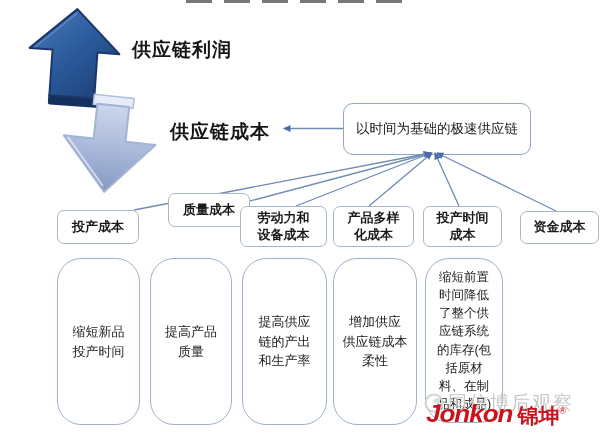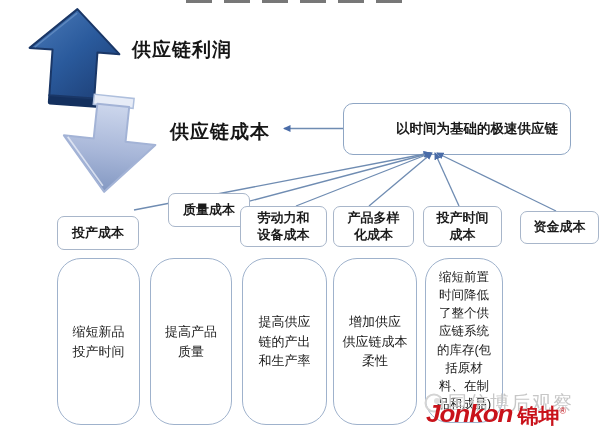--- a/index.html
+++ b/index.html
@@ -14,29 +14,29 @@
   }
   .big-label{position:absolute;font-size:19px;font-weight:700;letter-spacing:1px;color:#161616;}
   .profit-label{left:132px;top:37px;}
   .cost-label{left:170px;top:119px;}
   .up-arrow{position:absolute;left:26px;top:7px;transform:rotate(4deg);}
   .down-arrow{position:absolute;left:52px;top:94px;transform:rotate(6deg);}
   .root-box{
     position:absolute;left:343px;top:103px;width:186px;height:50px;
     border:1.6px solid #8fa6c4;border-radius:10px;background:#fff;
     display:flex;align-items:center;justify-content:center;
-    font-size:13.5px;font-weight:700;padding-left:40px;
+    font-size:13.5px;font-weight:400;
   }
   .connectors{position:absolute;left:0;top:0;pointer-events:none;}
   .hbox{
     position:absolute;border:1.4px solid #a8b6ca;border-radius:7px;background:#fff;
     display:flex;align-items:center;justify-content:center;text-align:center;
     font-size:13px;font-weight:700;line-height:1.3;white-space:pre-line;
   }
-  .hb1{left:57px;top:210px;width:80px;height:32px;margin-top:6px;}
+  .hb1{left:57px;top:210px;width:80px;height:32px;}
   .hb2{left:147px;top:193px;width:80px;height:32px;margin-left:21px;}
   .hb3{left:240px;top:206px;width:85px;height:39px;}
   .hb4{left:333px;top:206px;width:79px;height:39px;}
   .hb5{left:423px;top:206px;width:77px;height:39px;}
   .hb6{left:520px;top:211px;width:77px;height:31px;}
   .tall{
     position:absolute;top:258px;height:165px;border:1.6px solid #9fb2cc;border-radius:24px;
     background:#fff;display:flex;align-items:center;justify-content:center;text-align:center;
     font-size:13px;font-weight:400;line-height:1.5;white-space:pre-line;z-index:1;
   }

